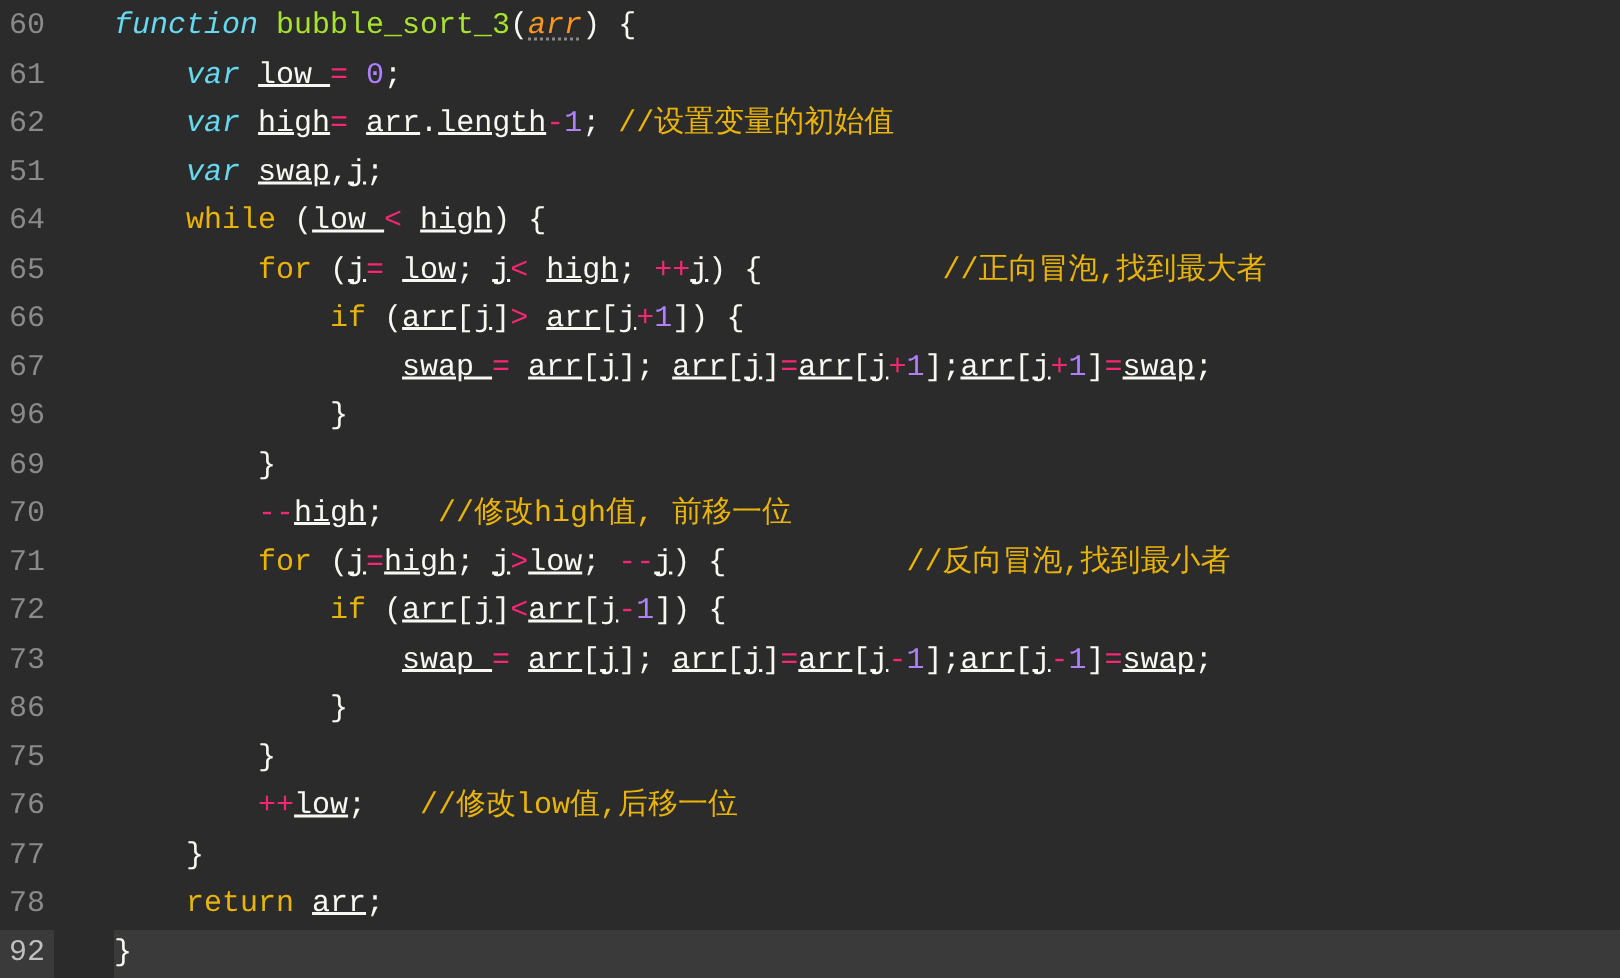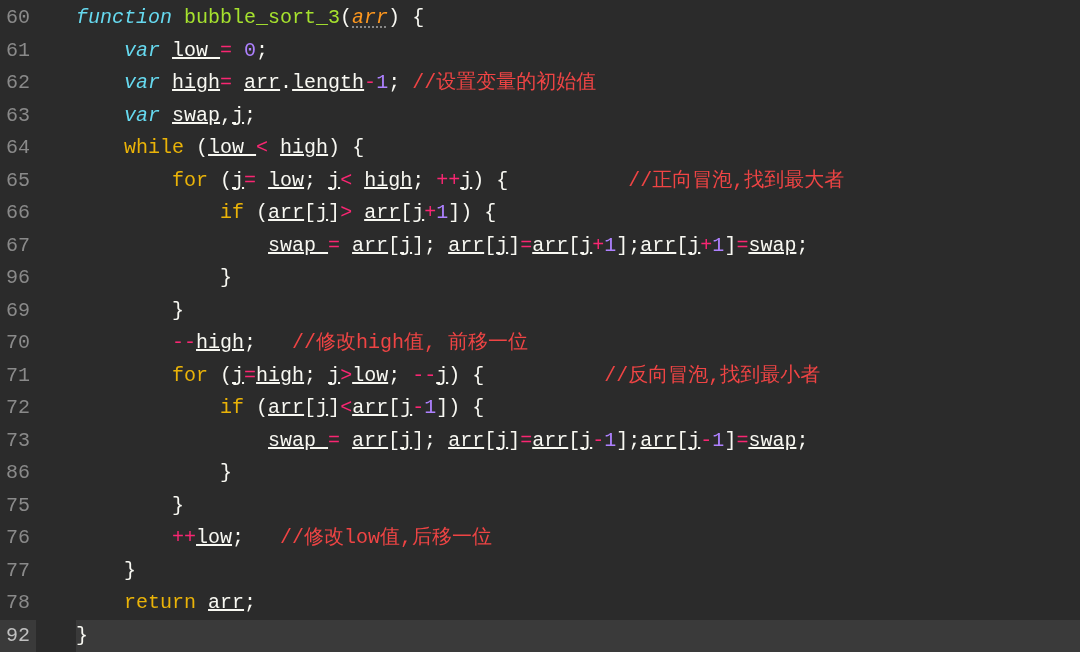--- a/index.html
+++ b/index.html
@@ -44,32 +44,32 @@
     height: 32.5px;
   }
   .kw1   { color: #66d9ef; font-style: italic; }  
   .kw2   { color: #eab308; }                       
   .fn    { color: #a6e22e; }                       
   .param { color: #fd971f; font-style: italic; }   
   .punct { color: #f8f8f2; }                       
   .ident { color: #f8f8f2; text-decoration: underline; }                       
   .op    { color: #f92672; }                       
   .num   { color: #ae81ff; }                       
-  .cmt   { color: #ef4444; }                       
+  .cmt   { color: #eab308; }                       
   .uline { text-decoration: underline dotted #888; text-underline-offset: 3px; }
 </style>
 </head>
 <body>
 
 <div class="editor">
   <div class="gutter" id="gutter">
       <div>60</div>
       <div>61</div>
       <div>62</div>
-      <div>63</div>
+      <div>51</div>
       <div>64</div>
       <div>65</div>
       <div>66</div>
       <div>67</div>
       <div>96</div>
       <div>69</div>
       <div>70</div>
       <div>71</div>
       <div>72</div>
       <div>73</div>

